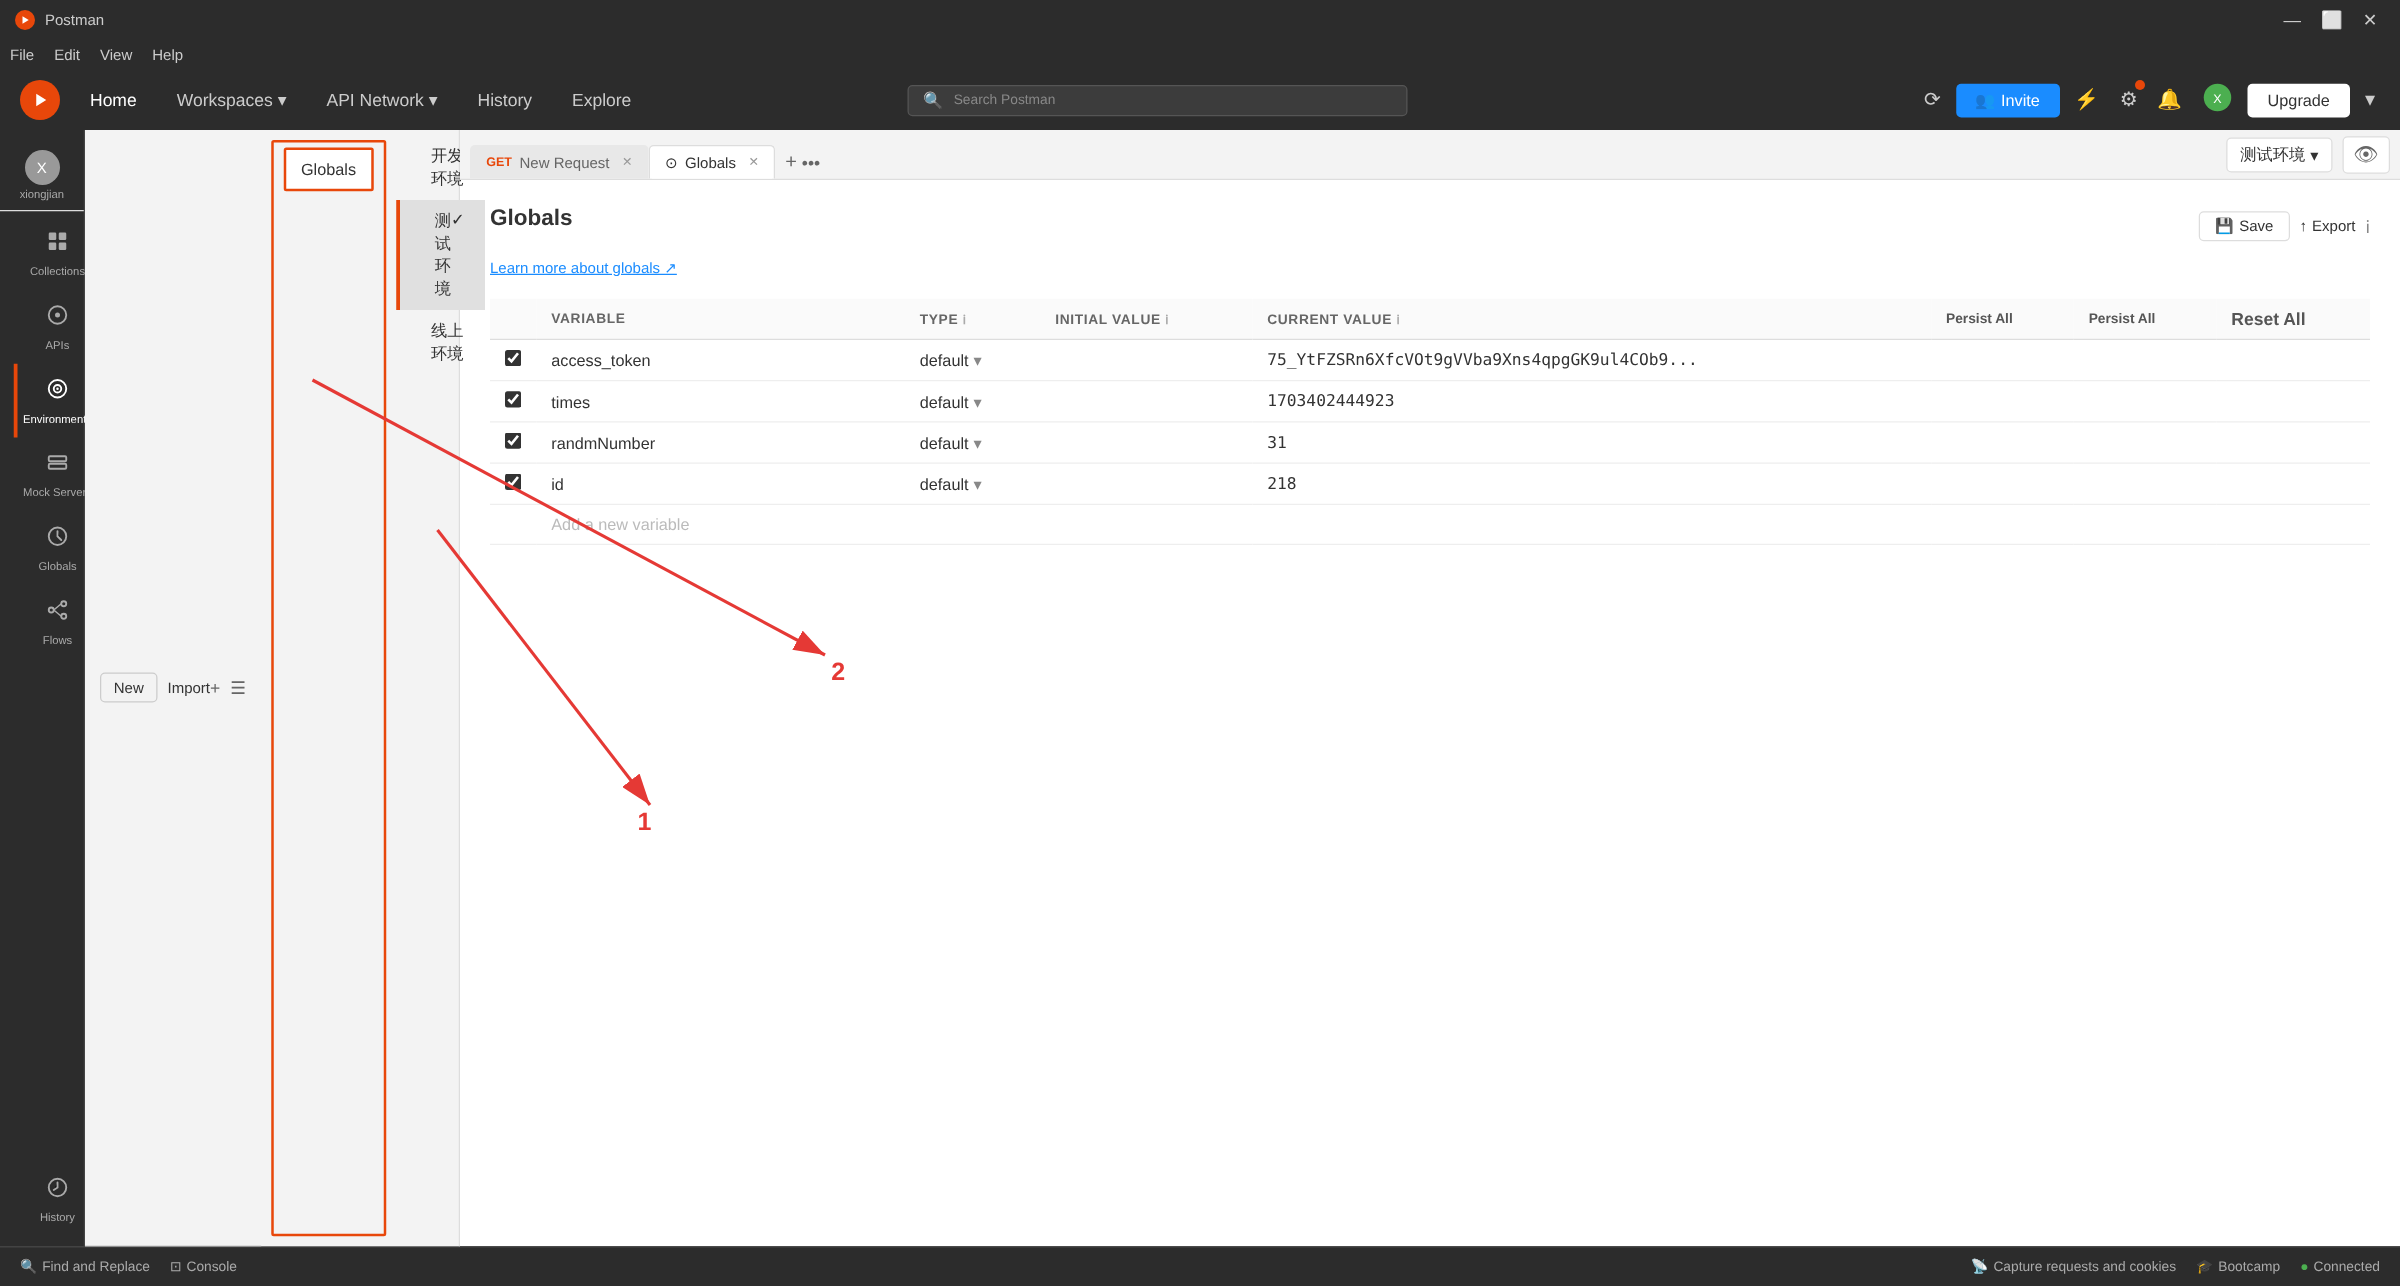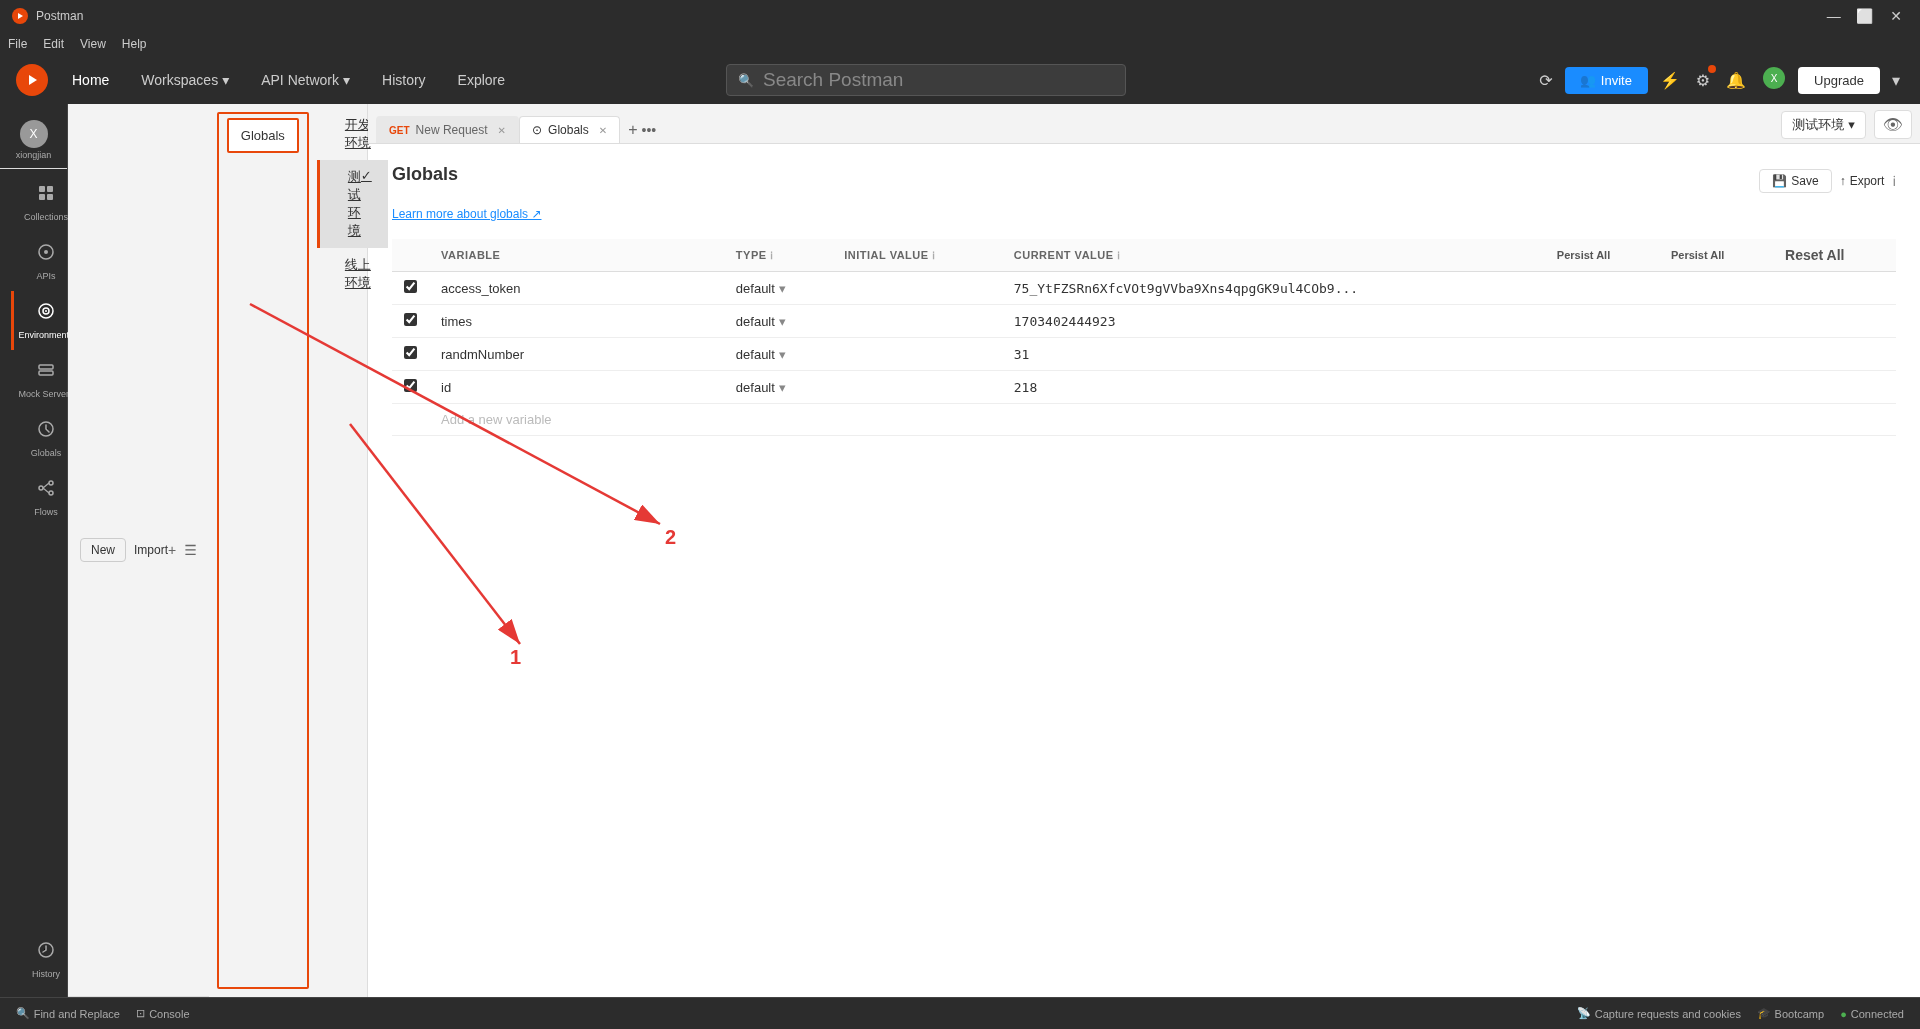--- a/index.html
+++ b/index.html
@@ -53,21 +53,21 @@
       background: #3c3c3c;
       border: 1px solid #555;
       border-radius: 4px;
       display: flex;
       align-items: center;
       padding: 4px 12px;
       gap: 8px;
       color: #aaa;
       font-size: 13px;
     }
-    .nav-search input { background: none; border: none; color: #ccc; outline: none; font-size: 19px; flex: 1; }
+    .nav-search input { background: none; border: none; color: #ccc; outline: none; font-size: 11px; flex: 1; }
     .nav-search input::placeholder { color: #888; }
     .nav-right { display: flex; align-items: center; gap: 8px; margin-left: auto; }
     .btn-invite { background: #1a8cff; color: white; border: none; border-radius: 4px; padding: 6px 16px; font-size: 13px; cursor: pointer; display: flex; align-items: center; gap: 4px; }
     .nav-icon-btn { color: #ccc; background: none; border: none; cursor: pointer; font-size: 16px; padding: 4px; position: relative; }
     .btn-upgrade { background: #fff; color: #333; border: none; border-radius: 4px; padding: 6px 16px; font-size: 13px; cursor: pointer; font-weight: 500; }
     .badge { position: absolute; top: -2px; right: -2px; width: 8px; height: 8px; background: #e8470a; border-radius: 50%; }
 
     
     .main-layout { display: flex; height: calc(1029px - 32px - 24px - 48px - 32px); }
 
@@ -119,21 +119,20 @@
     
     .env-list { padding: 4px 0; }
     .env-item {
       padding: 8px 16px 8px 28px;
       cursor: pointer;
       display: flex;
       align-items: flex-start;
       justify-content: space-between;
       font-size: 13px;
       color: #333;
-      text-decoration: underline;
     }
     .env-item.active { background: #e0e0e0; font-weight: 500; }
     .globals-item {
       padding: 8px 12px;
       background: #fff;
       border: 2px solid #e8470a;
       cursor: pointer;
       font-size: 13px;
       font-weight: 500;
       color: #333;

